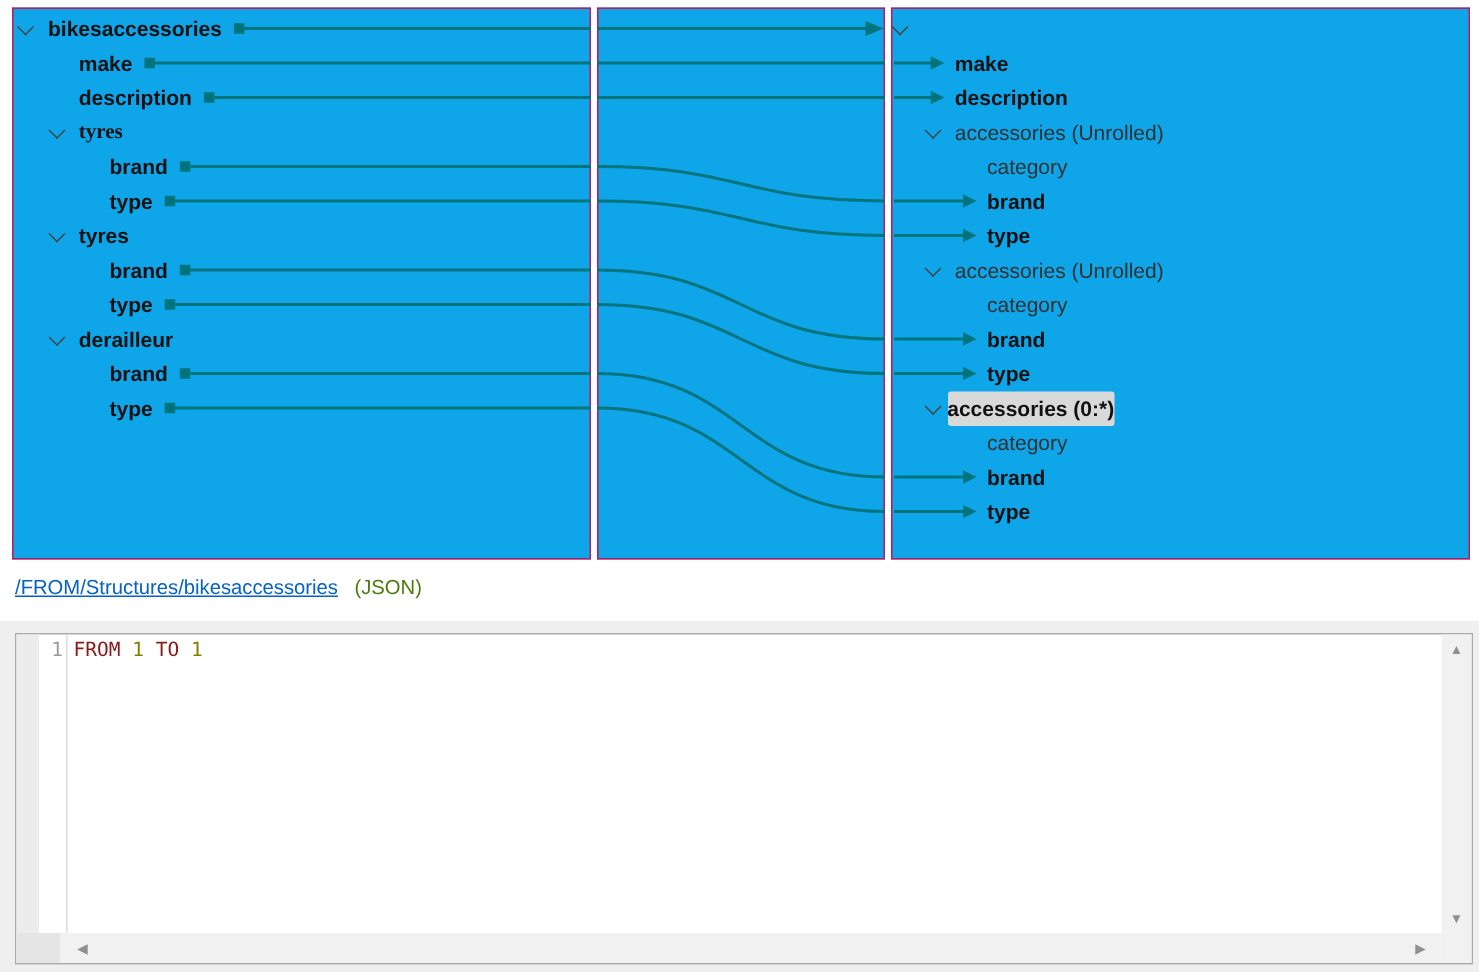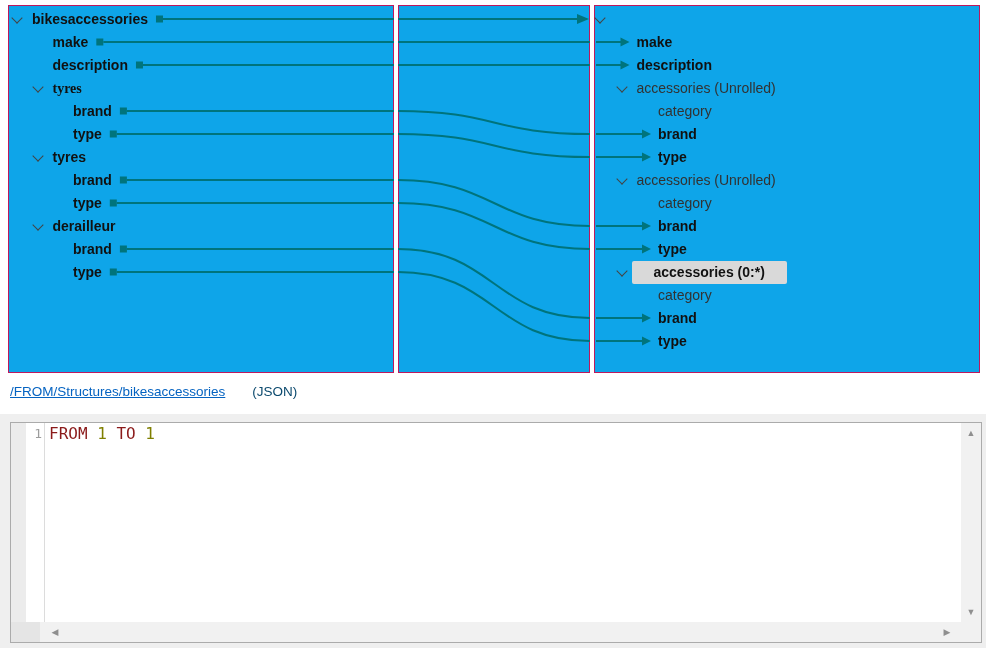--- a/index.html
+++ b/index.html
@@ -9,36 +9,36 @@
   html,body{margin:0;padding:0;background:#fff;}
   #app{position:relative;width:986px;height:648px;background:#fff;overflow:hidden;
        font-family:"Liberation Sans",sans-serif;color:#1b1b1b;}
   .panel{position:absolute;top:5px;height:368px;background:#0ea5e9;border:1px solid #be185d;}
   #src-panel{left:8px;width:386px;}
   #mid-panel{left:398px;width:192px;}
   #tgt-panel{left:594px;width:386px;}
   .tree-row{position:absolute;left:0;right:0;height:23px;}
   .tree-label{position:absolute;top:0;line-height:23px;font-size:14px;white-space:nowrap;color:#323232;}
   .tree-label.bold{font-weight:700;color:#111;}
-  .tree-label.hl{background:var(--hl);padding:0 22px;margin-left:-5px;border-radius:2px;}
+  .tree-label.hl{background:var(--hl);padding:0 0;margin-left:-5px;border-radius:2px;}
   .chev{position:absolute;width:8px;height:8px;border-right:1.7px solid #444;border-bottom:1.7px solid #444;
         transform:rotate(45deg);top:6px;}
   #connector-overlay{position:absolute;left:0;top:0;pointer-events:none;}
   #links-row{position:absolute;left:0;top:384px;height:20px;width:100%;font-size:13.5px;}
   .struct-link{color:var(--link);text-decoration:underline;cursor:pointer;}
-  .fmt-label{color:#0c4a6e;margin-left:27px;}
+  .fmt-label{color:#4d7c0f;margin-left:11px;}
   #bottom-band{position:absolute;left:0;top:414px;right:0;bottom:0;background:#EFEFEF;}
   #editor{position:absolute;left:10px;top:422px;width:972px;height:221px;background:#fff;
           border:1px solid #ABABAB;}
   #editor .margin-col{position:absolute;left:0;top:0;width:15px;bottom:20px;background:#ECECEC;}
   #editor .gutter-divider{position:absolute;left:33px;top:0;width:1px;bottom:20px;background:#DCDCDC;}
   #editor .line-num{position:absolute;left:15px;top:3px;width:16px;text-align:right;
           font-family:"DejaVu Sans Mono","Liberation Mono",monospace;font-size:13px;color:#9C9C9C;line-height:16px;}
   #editor .code-line{position:absolute;left:38px;top:3px;font-family:"DejaVu Sans Mono","Liberation Mono",monospace;
-          font-size:16px;line-height:16px;white-space:pre;}
+          font-size:13px;line-height:16px;white-space:pre;}
   .tok-keyword{color:var(--kw);}
   .tok-number{color:var(--num);}
   .vscroll{position:absolute;right:0;top:0;width:20px;bottom:20px;background:#F1F1F1;}
   .hscroll{position:absolute;left:0;right:20px;bottom:0;height:20px;background:#F1F1F1;}
   .corner{position:absolute;right:0;bottom:0;width:20px;height:20px;background:#F1F1F1;}
   .hs-corner-block{position:absolute;left:0;top:0;width:29px;height:20px;background:#E5E5E5;}
   .sbtn{position:absolute;color:#8F8F8F;font-size:9px;line-height:16px;text-align:center;width:16px;height:16px;cursor:default;}
   .vscroll .up{top:2px;left:2px;}
   .vscroll .down{bottom:2px;left:2px;}
   .hscroll .left{left:36px;top:2px;}

